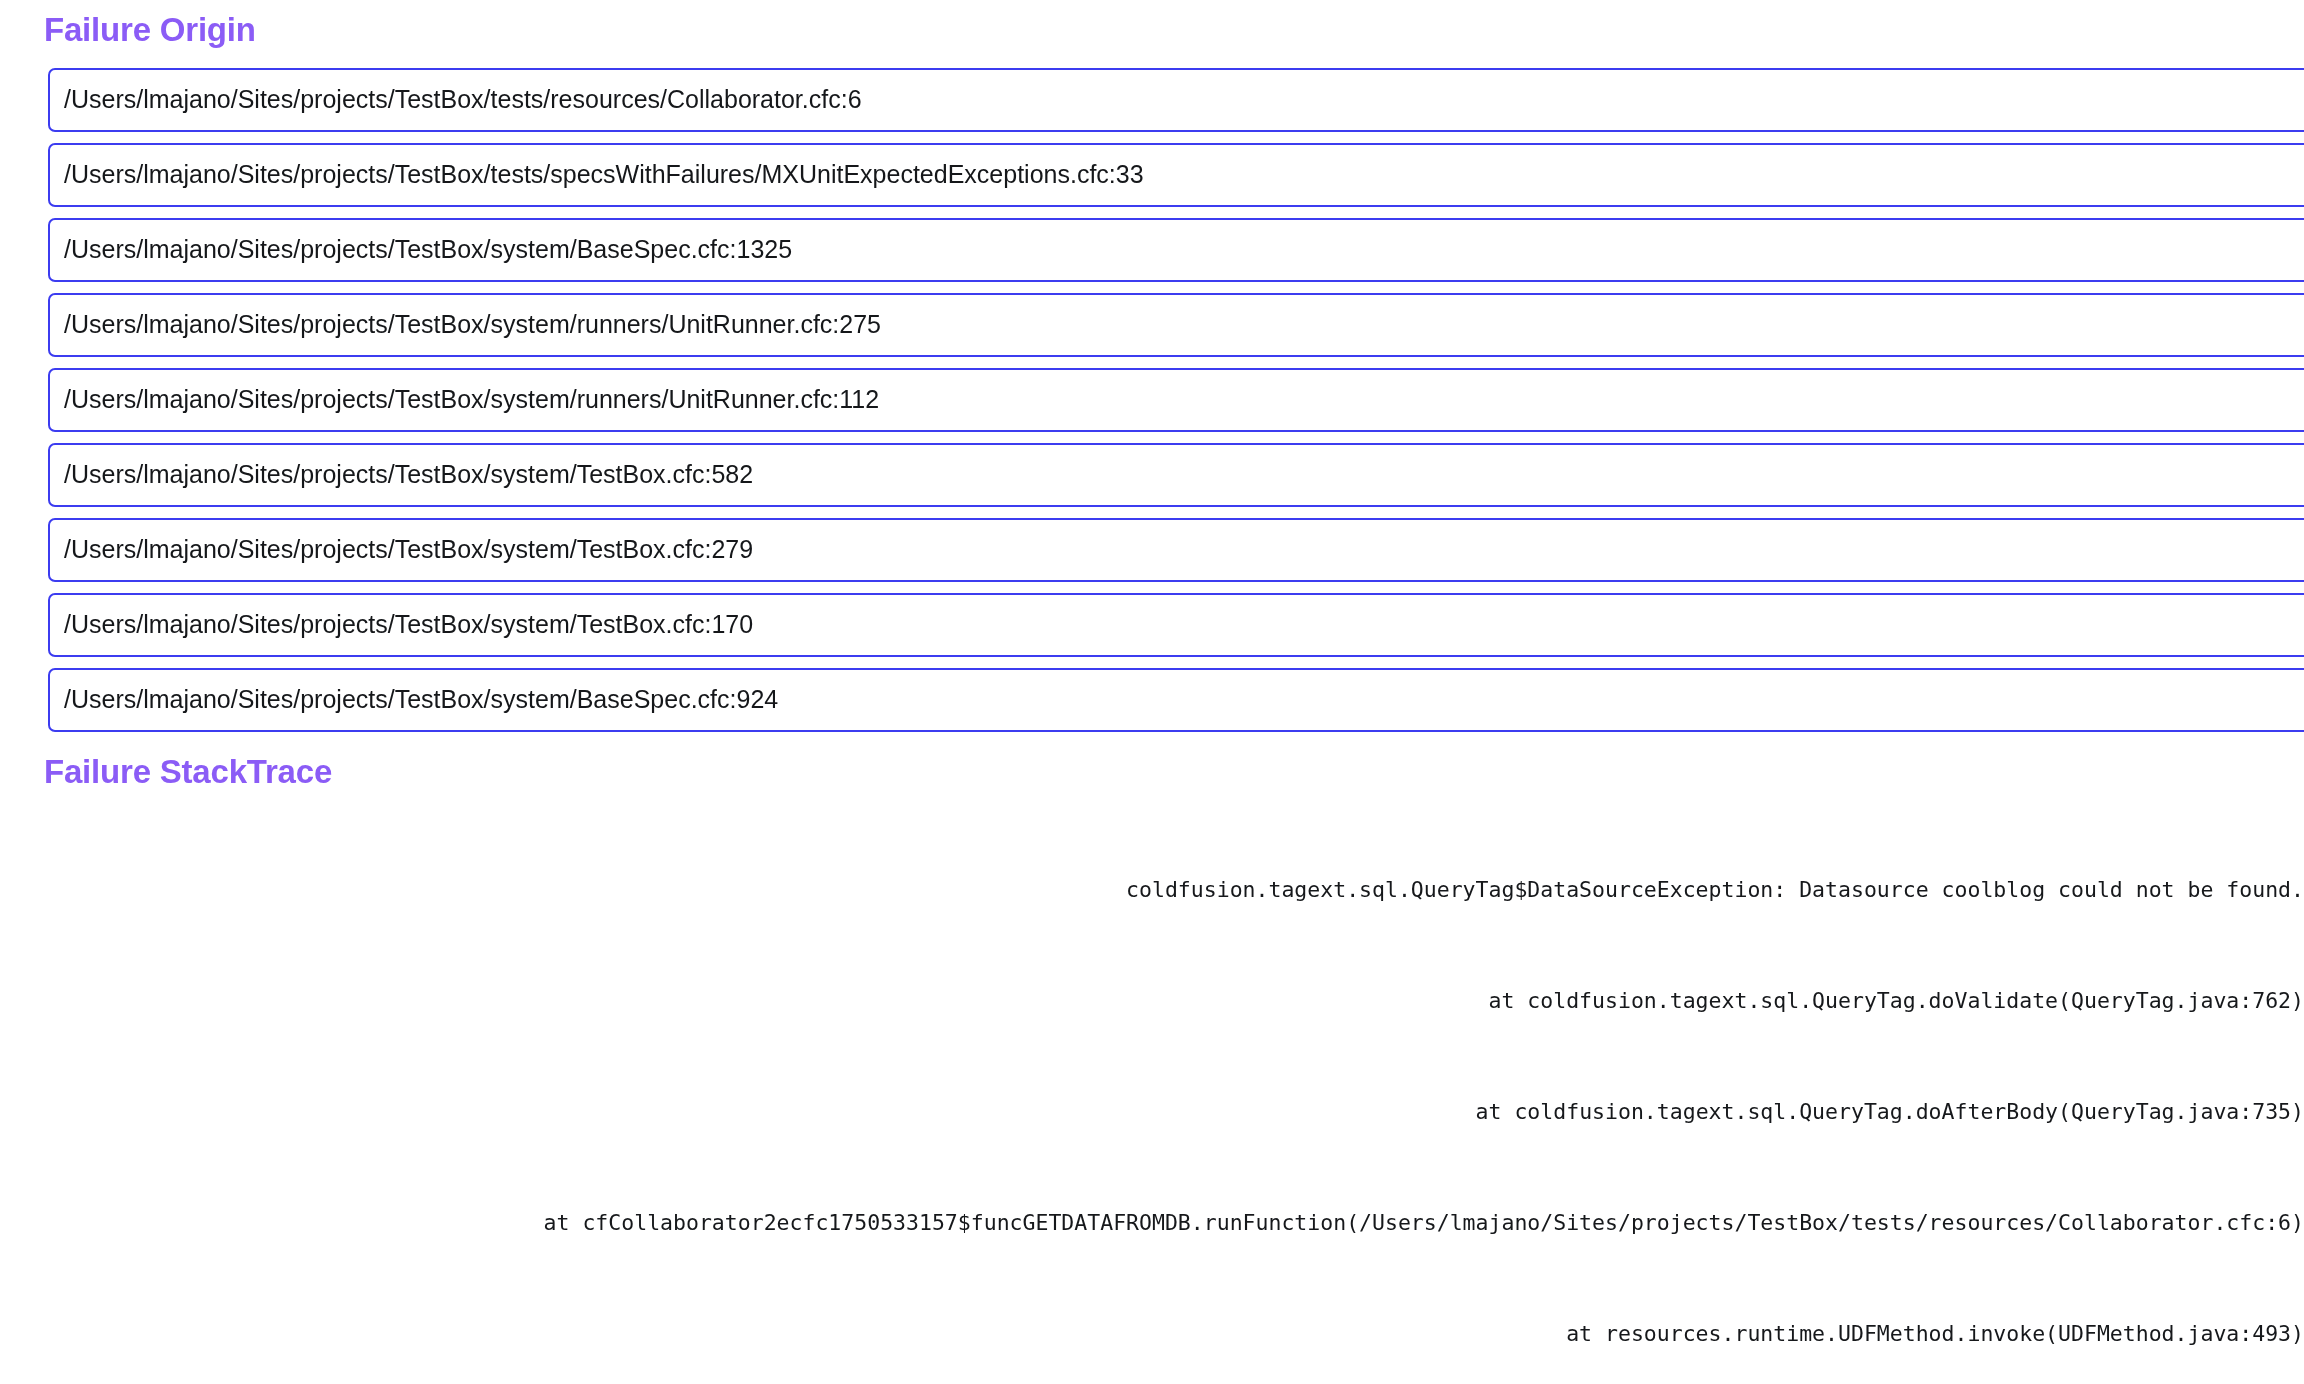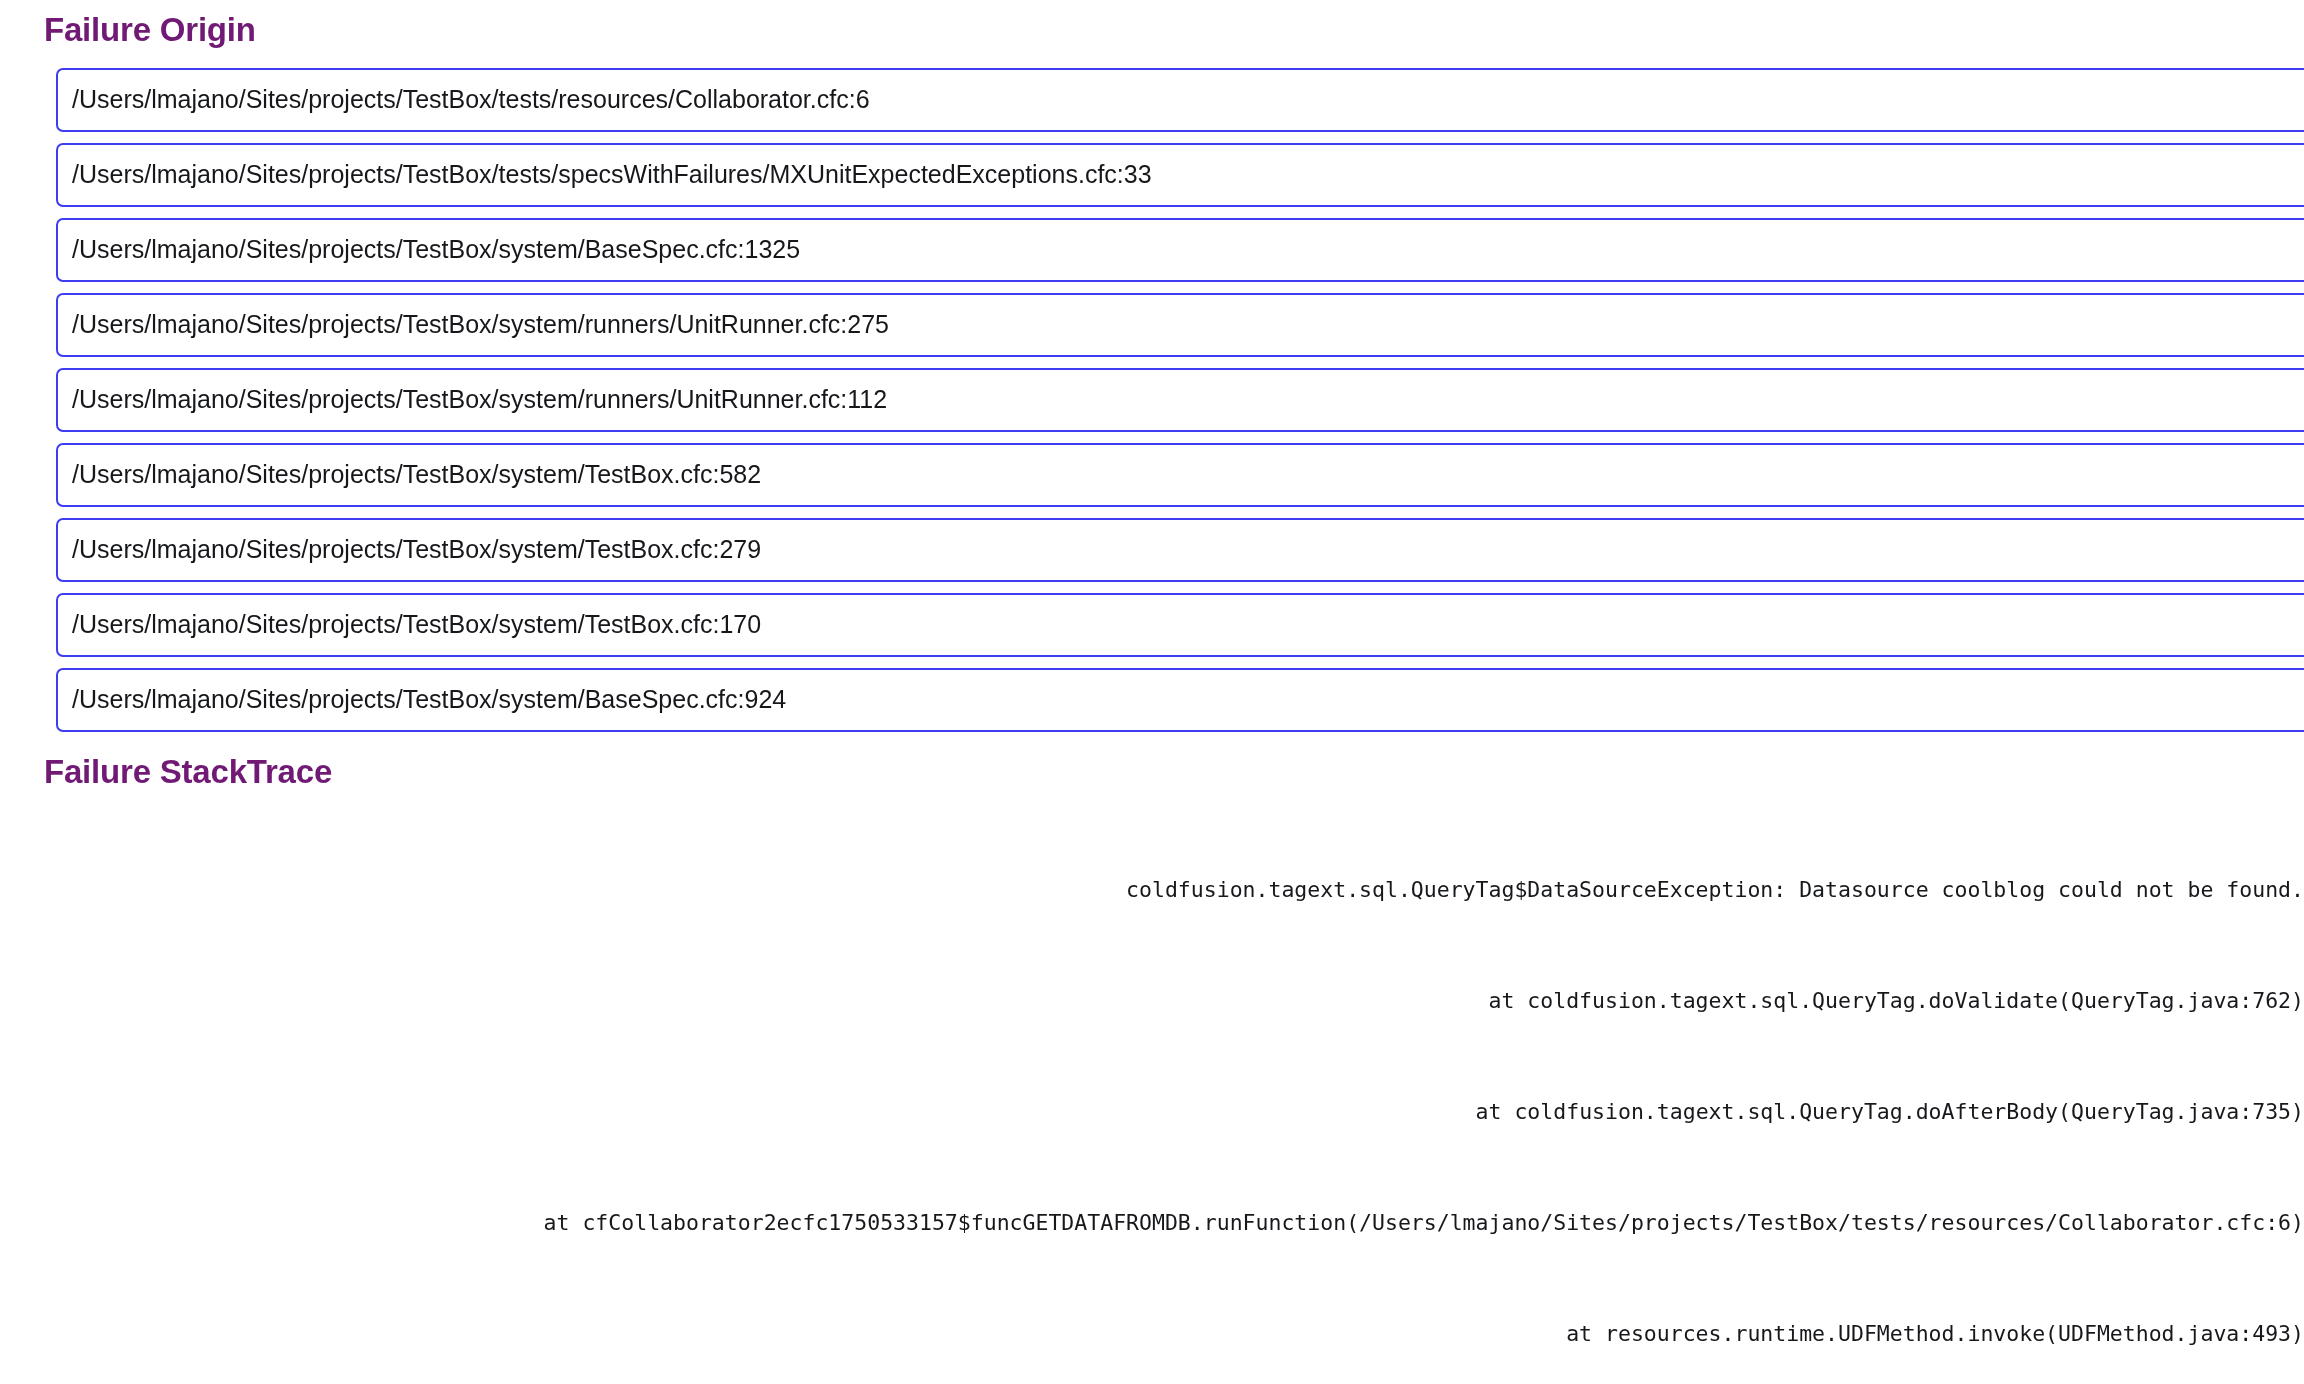--- a/index.html
+++ b/index.html
@@ -18,32 +18,32 @@
     position: relative;
     width: 2304px;
     height: 1384px;
     overflow: hidden;
     padding: 0;
     box-sizing: border-box;
   }
   .section-heading {
     font-size: 33px;
     font-weight: 700;
-    color: #701a75;
+    color: #8b5cf6;
     margin: 0;
     padding: 0 0 0 44px;
     line-height: 1.2;
     letter-spacing: -0.2px;
   }
   #origin-heading {
     padding-top: 10px;
   }
   .origin-list {
     list-style: none;
-    margin: 12px;
+    margin: 4px;
     padding: 0;
   }
   .origin-item {
     box-sizing: border-box;
     margin: 11px 0 0 0;
     height: 64px;
     border: 2px solid #3c3cf0;
     border-radius: 7px;
     display: flex;
     align-items: center;

